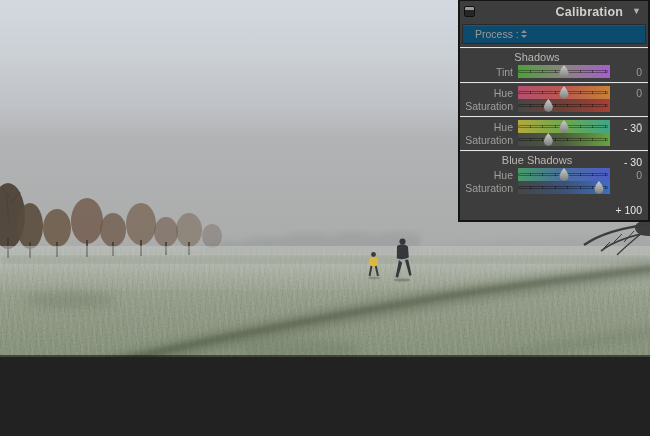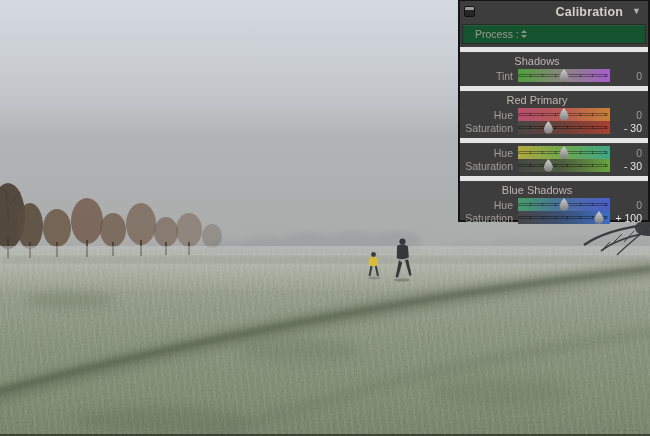--- a/index.html
+++ b/index.html
@@ -1,16 +1,16 @@
 <!DOCTYPE html>
 <html><head>
 <meta charset="utf-8">
 <style>
   html,body{margin:0;padding:0;background:#222;}
-  #stage{position:relative;width:650px;height:436px;overflow:hidden;
+  #stage{position:relative;width:650px;height:357px;overflow:hidden;
          font-family:"Liberation Sans",sans-serif;-webkit-font-smoothing:antialiased;}
 
   
   .photo{position:absolute;inset:0;}
   .sky{position:absolute;left:0;top:0;width:650px;height:252px;
        background:linear-gradient(to bottom,#d3d9df 0%,#cbd0d5 22%,#bfc2c6 42%,#b2b3b5 55%,#aaabaa 100%);}
   .field{position:absolute;left:0;top:248px;width:650px;height:188px;
        background:
          repeating-linear-gradient(83deg, rgba(255,255,255,.05) 0 2px, transparent 2px 7px),
          repeating-linear-gradient(96deg, rgba(40,52,30,.07) 0 1px, transparent 1px 5px),
@@ -21,34 +21,34 @@
   
   .panel{position:absolute;top:0;right:0;width:192px;height:222px;box-sizing:border-box;
          background:#3d3d3d;border:2px solid #141414;border-top-width:1px;
          color:#aaa7a4;font-size:10.5px;}
   .panel-header{height:21px;display:flex;align-items:center;padding:0 7px 0 4px;}
   .hdr-icon{width:9px;height:9px;border-radius:2px;border:1px solid #101010;
             background:linear-gradient(#999 0 36%,#262626 36%);}
   .hdr-title{margin-left:auto;color:#d3d0cc;font-size:12.5px;font-weight:bold;letter-spacing:.2px;}
   .hdr-caret{margin-left:9px;color:#b4b1ae;font-size:9px;line-height:1;}
   .process-row{height:18px;margin:2px 2px 3px;display:flex;align-items:center;
-               background:#14532d;border:1px solid #2a2a2a;
+               background:#0c4a6e;border:1px solid #2a2a2a;
                box-shadow:inset 0 1px 0 rgba(255,255,255,.07);}
   .process-label{margin-left:12px;color:#9c9996;}
   .process-value{flex:1;text-align:center;color:#d5d2ce;}
   .popup-icon{width:10px;margin-right:4px;display:flex;flex-direction:column;align-items:center;gap:2px;}
   .popup-icon i{display:block;width:0;height:0;border-left:3px solid transparent;border-right:3px solid transparent;}
   .popup-icon .t-up{border-bottom:3px solid #8f8f8f;}
   .popup-icon .t-dn{border-top:3px solid #8f8f8f;}
 
-  .cal-section{padding:3px 3px 4px;border-top:5px solid #e5e5e5;
+  .cal-section{padding:3px 3px 4px;border-top:1px solid #e5e5e5;
                box-shadow:inset 0 1px 0 rgba(255,255,255,.045);}
   .sec-title{margin:0 34px 2px 0;height:12px;line-height:12px;font-size:11px;font-weight:normal;
              color:#bcb8b4;text-align:center;}
-  .slider-row{height:13px;display:flex;align-items:flex-end;}
+  .slider-row{height:13px;display:flex;align-items:center;}
   .s-label{width:50px;text-align:right;padding-right:5px;color:#a29f9c;white-space:nowrap;}
   .s-track{position:relative;flex:1;height:13px;cursor:pointer;}
   .s-track::before{content:"";position:absolute;left:0;right:2px;top:5px;height:3px;border-radius:2px;
              background:inherit;
              box-shadow:0 0 0 1px rgba(0,0,0,.35) inset;}
   .s-track{background-clip:content-box;}
   .s-track .rail{position:absolute;left:0;right:2px;top:5px;height:3px;border-radius:2px;
              background:repeating-linear-gradient(90deg,transparent 0 11.5px,rgba(0,0,0,.38) 11.5px 12.5px);}
   .s-thumb{position:absolute;top:0;width:11px;height:13px;transform:translateX(-50%);
            background:linear-gradient(#cfcfcf,#7c7c7c);
@@ -192,21 +192,20 @@
     <span class="s-track" style="background: linear-gradient(90deg, rgb(79, 158, 59), rgb(139, 133, 129), rgb(165, 94, 203));">
       <span class="rail"></span>
       <span class="s-thumb" style="left: 50%;"></span>
     </span>
     <span class="s-value">0</span>
   </div>
 </div>
   </section>
 
   <section class="cal-section">
-    <h3 class="sec-title">Red Primary</h3>
     <div class="rows">
   <div class="slider-row">
     <span class="s-label">Hue</span>
     <span class="s-track" style="background: linear-gradient(90deg, rgb(180, 79, 110), rgb(184, 90, 81), rgb(200, 129, 56));">
       <span class="rail"></span>
       <span class="s-thumb" style="left: 50%;"></span>
     </span>
     <span class="s-value">0</span>
   </div>
 

